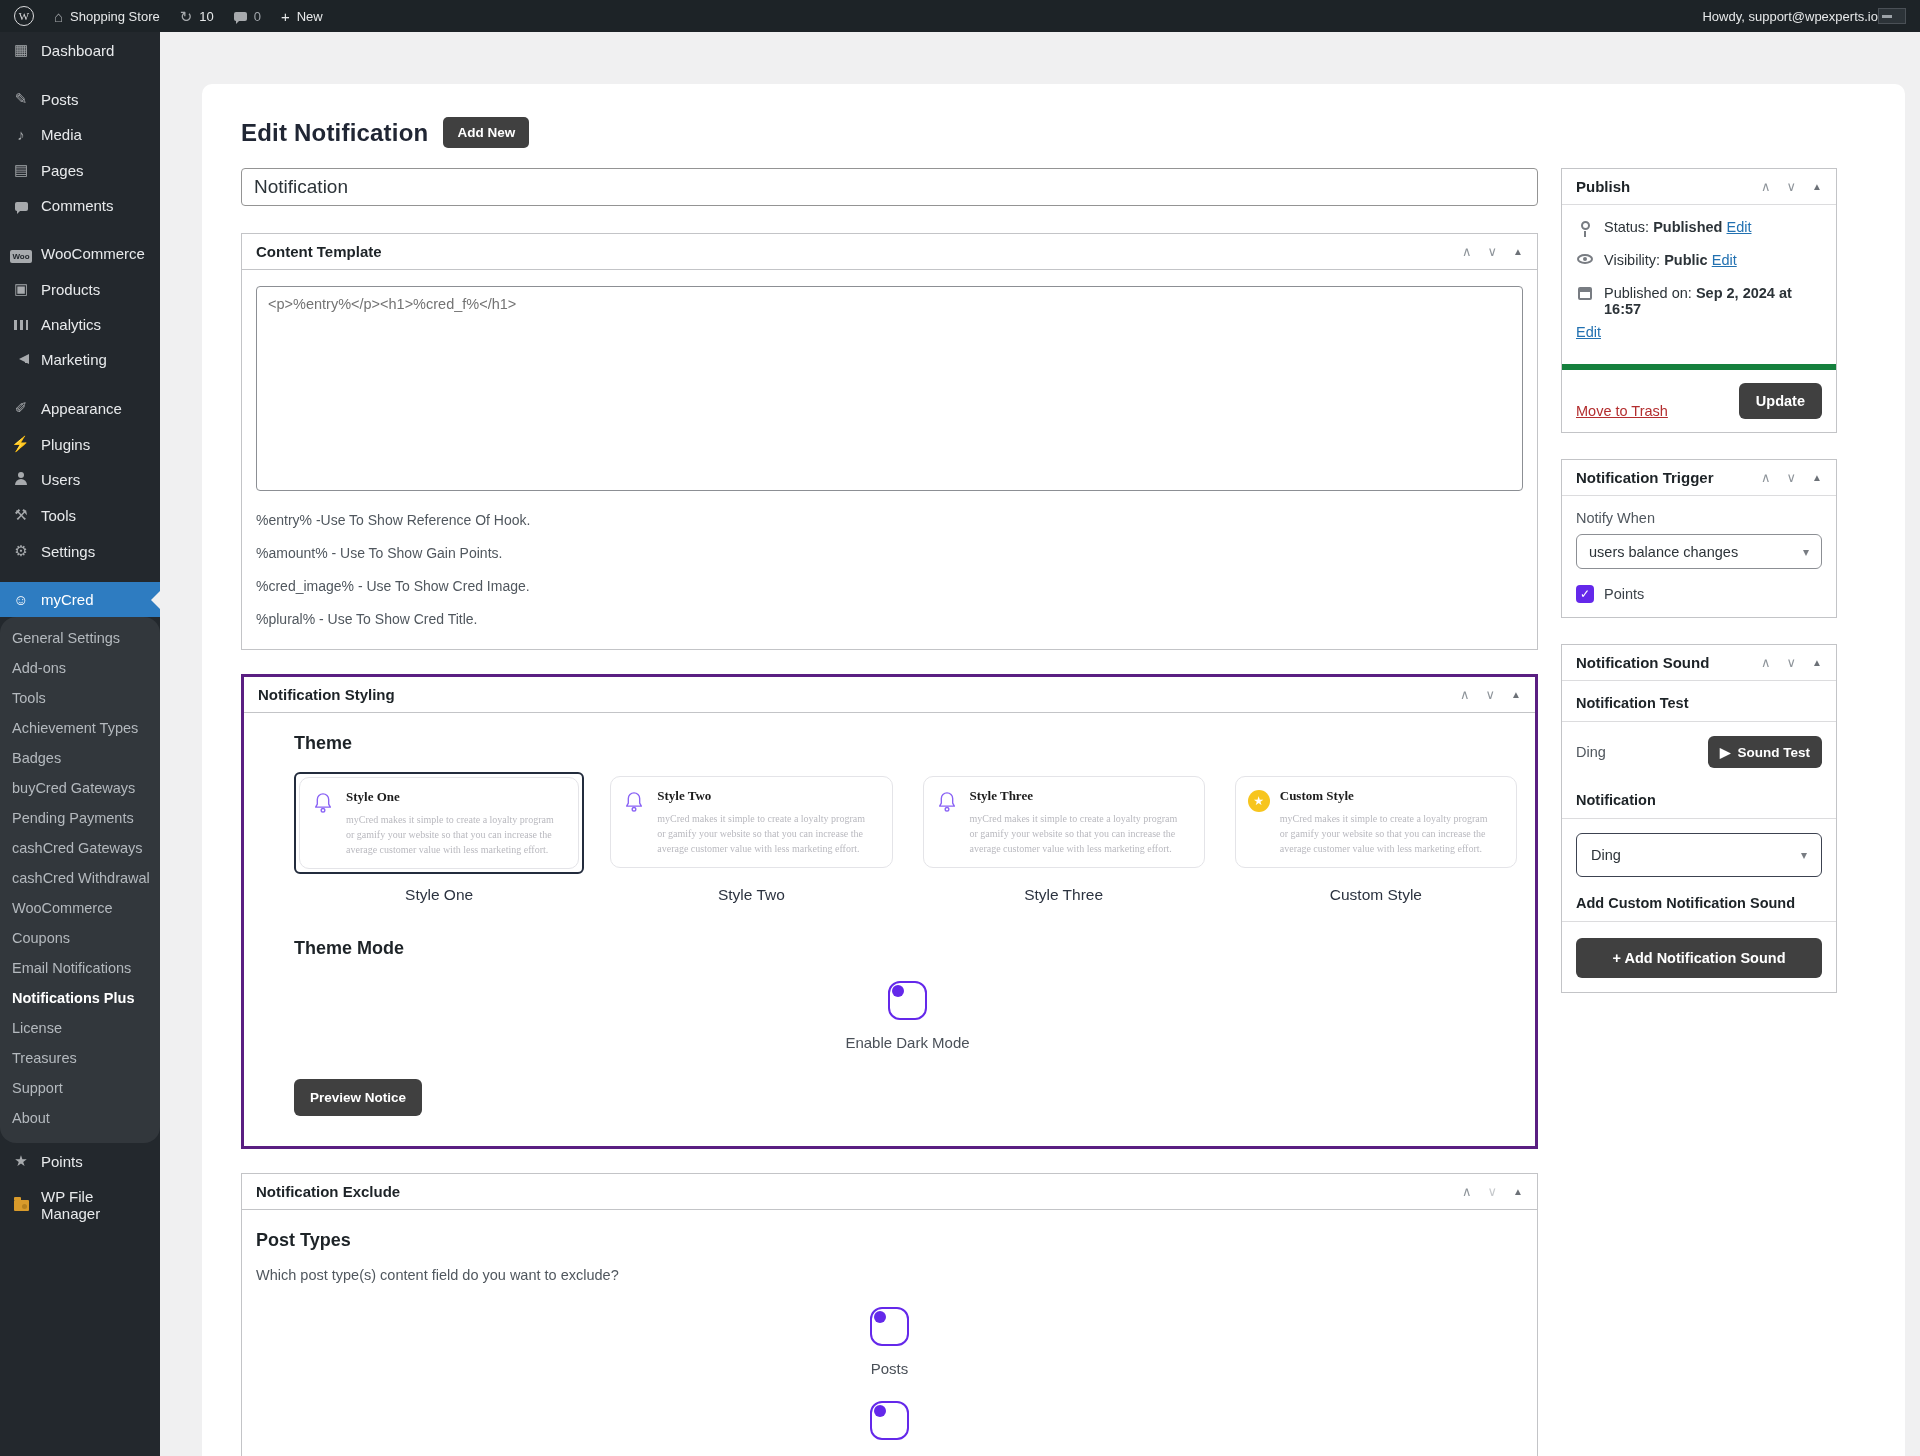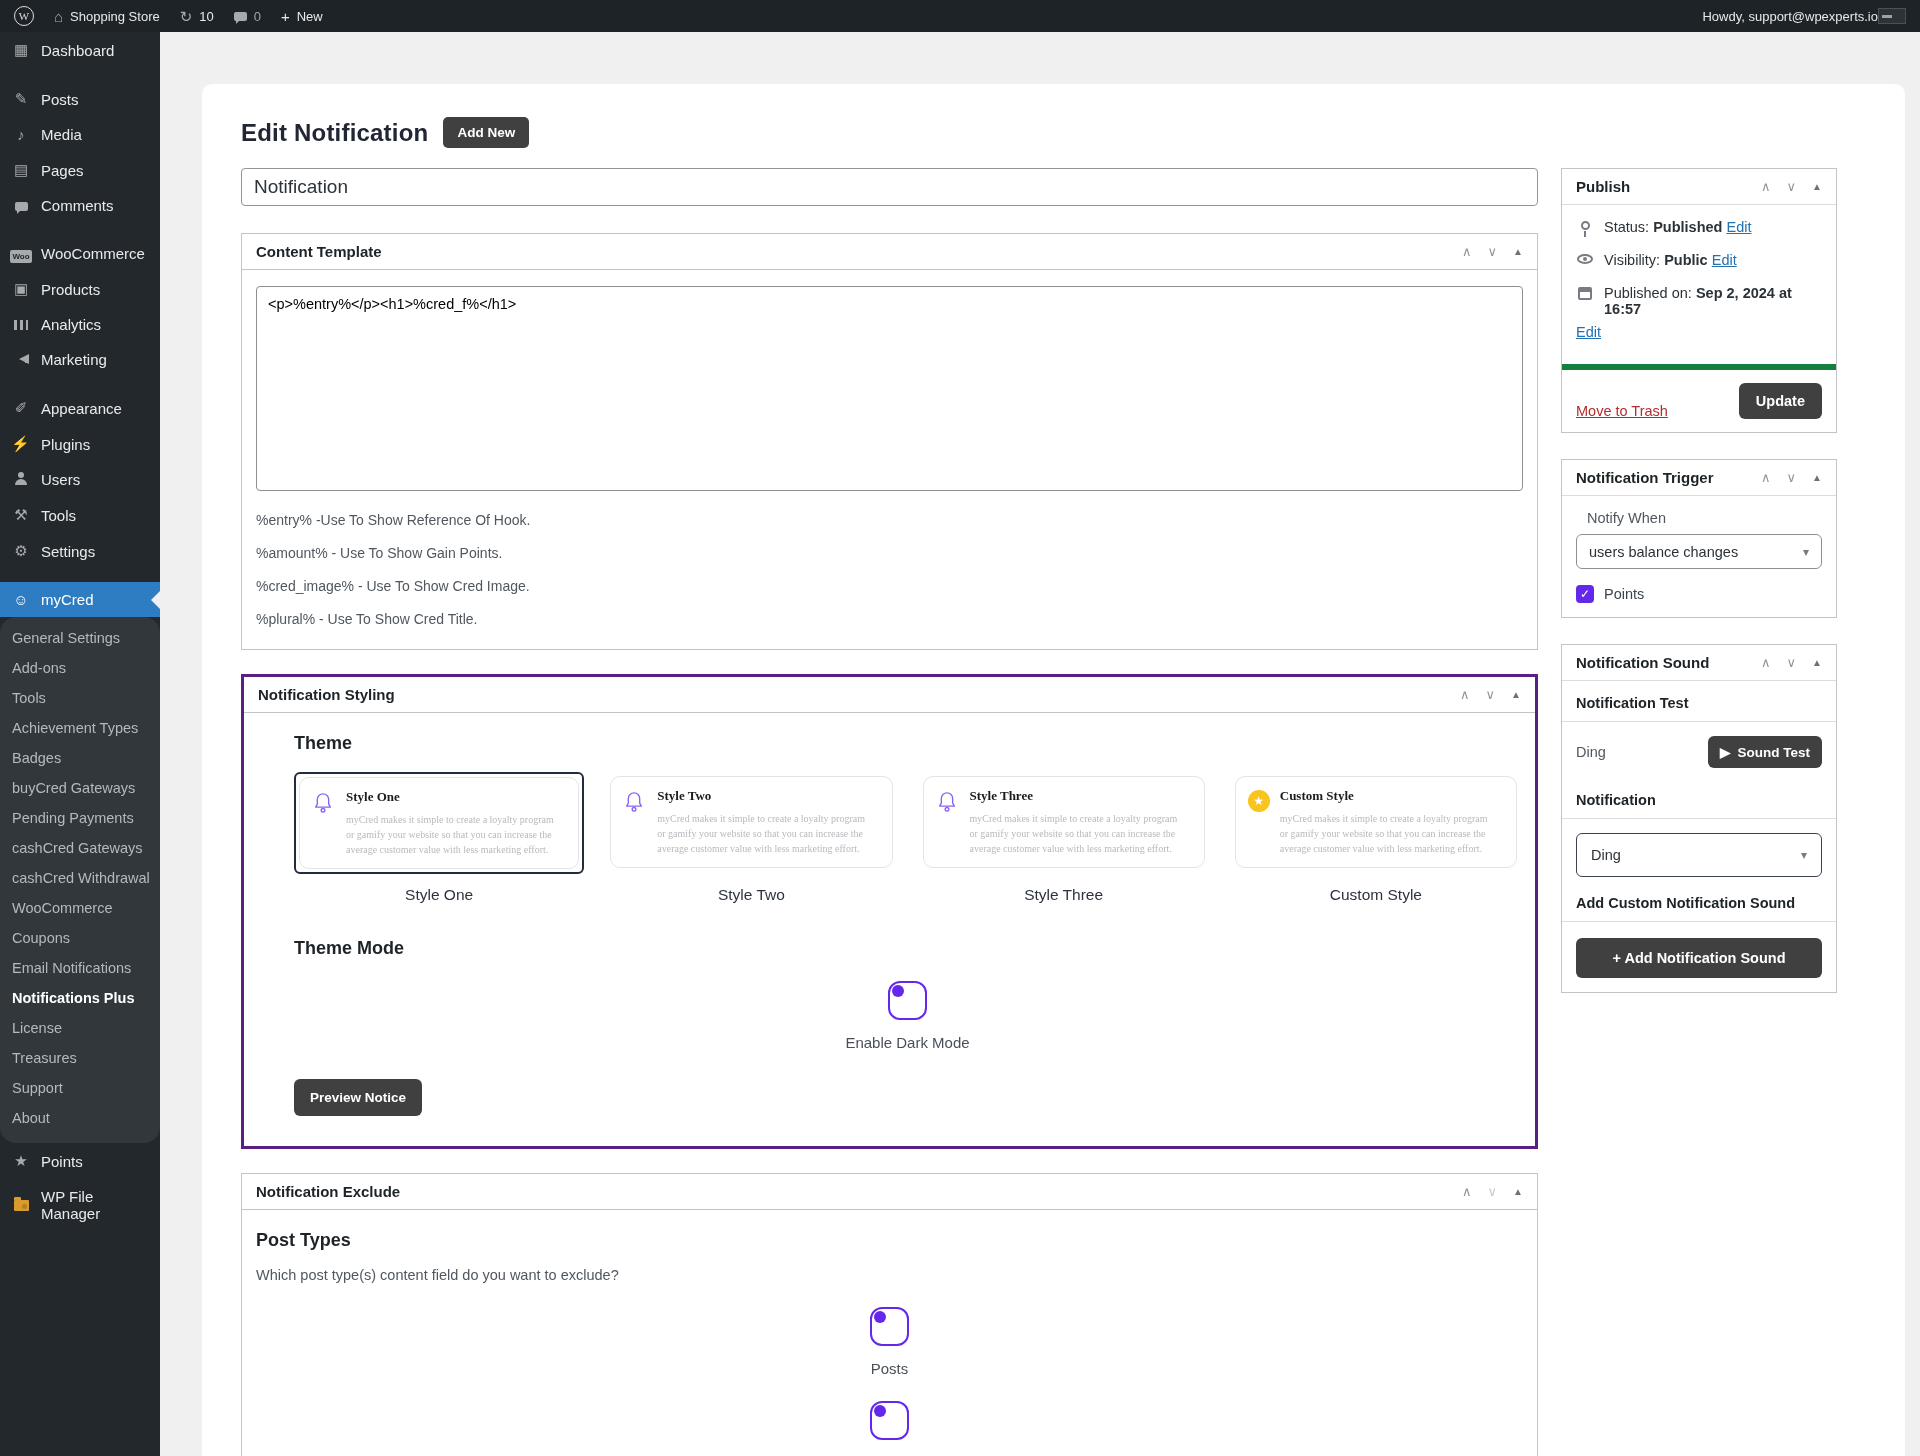--- a/index.html
+++ b/index.html
@@ -72,21 +72,21 @@
   .metabox { background:#fff; border:1px solid #c3c4c7; margin-top:27px; }
   .mb-head { display:flex; align-items:center; justify-content:space-between; padding:9px 14px;
     border-bottom:1px solid #c3c4c7; }
   .mb-title { font-size:15px; font-weight:600; color:#1d2327; }
   .mb-arrows { display:flex; gap:16px; align-items:center; color:#8f959b; font-size:13px; }
   .mb-arrows .tri { font-size:10px; color:#6c7177; }
   .mb-arrows span { cursor:pointer; }
   .mb-body { padding:16px 14px 22px; }
 
   textarea.template { width:100%; height:205px; border:1px solid #8c8f94; border-radius:4px; padding:9px 11px;
-    font-size:14.5px; color:#000000; resize:none; font-family:"Liberation Sans",sans-serif; }
+    font-size:14.5px; color:#737373; resize:none; font-family:"Liberation Sans",sans-serif; }
   .help p { font-size:14px; color:#50575e; margin-top:17px; }
 
   .metabox.styling { border:3px solid #5a1f82; margin-top:24px; }
   .metabox.styling .mb-body { padding:20px 14px 30px;margin-left:36px; }
   .sec-h { font-size:18px; font-weight:600; color:#1d2327; }
   .theme-row { display:flex; gap:22px; margin-top:18px; }
   .theme-card { flex:1; cursor:pointer; }
   .card-outer { border:1px solid transparent; border-radius:6px; padding:3px; }
   .theme-card.selected .card-outer { border:2px solid #232c3d; }
   .card-inner { border:1px solid #e4e4e8; border-radius:10px; padding:11px 12px; display:flex; gap:10px; min-height:82px; background:#fff; }
@@ -124,21 +124,21 @@
   .icon-pin::after { content:''; position:absolute; left:1.5px; top:8px; width:2px; height:6px; background:#787c82; }
   .icon-eye { width:16px; height:10px; border:2px solid #787c82; border-radius:50%; position:relative; display:inline-block; }
   .icon-eye::after { content:''; position:absolute; left:4px; top:1px; width:4px; height:4px; border-radius:50%; background:#787c82; }
   .icon-cal { width:14px; height:13px; border:2px solid #787c82; border-radius:2px; position:relative; display:inline-block; }
   .icon-cal::before { content:''; position:absolute; top:0; left:0; right:0; height:3px; background:#787c82; }
   .edit-below { display:inline-block; margin:-8px 0 10px 0; }
   .pub-foot { border-top:6px solid #15803d; padding:13px 14px; display:flex; align-items:flex-end; justify-content:space-between; }
   .trash { color:#b32d2e; font-size:14.5px; text-decoration:underline; cursor:pointer; }
   .btn-update { font-size:14.5px; padding:10px 17px; border-radius:6px; }
 
-  .field-label { font-size:14.5px; color:#50575e;margin-left:11px; }
+  .field-label { font-size:14.5px; color:#50575e; }
   .select { margin-top:8px; height:35px; border:1px solid #8c8f94; border-radius:6px; display:flex;
     align-items:center; justify-content:space-between; padding:0 12px; font-size:14.5px; color:#2c3338; cursor:pointer; background:#fff; }
   .select .arrow { color:#787c82; font-size:12px; }
   .check-row { display:flex; align-items:center; gap:10px; margin-top:16px; }
   .checkbox { width:18px; height:18px; background:#6428ea; border-radius:4px; color:#fff; font-size:12px;
     display:flex; align-items:center; justify-content:center; cursor:pointer; }
   .check-label { font-size:14.5px; color:#3c434a; }
 
   .divided { font-size:14.5px; font-weight:700; color:#1d2327; padding-bottom:10px; border-bottom:1px solid #dcdcde;
     margin:0 -14px; padding-left:14px; }

